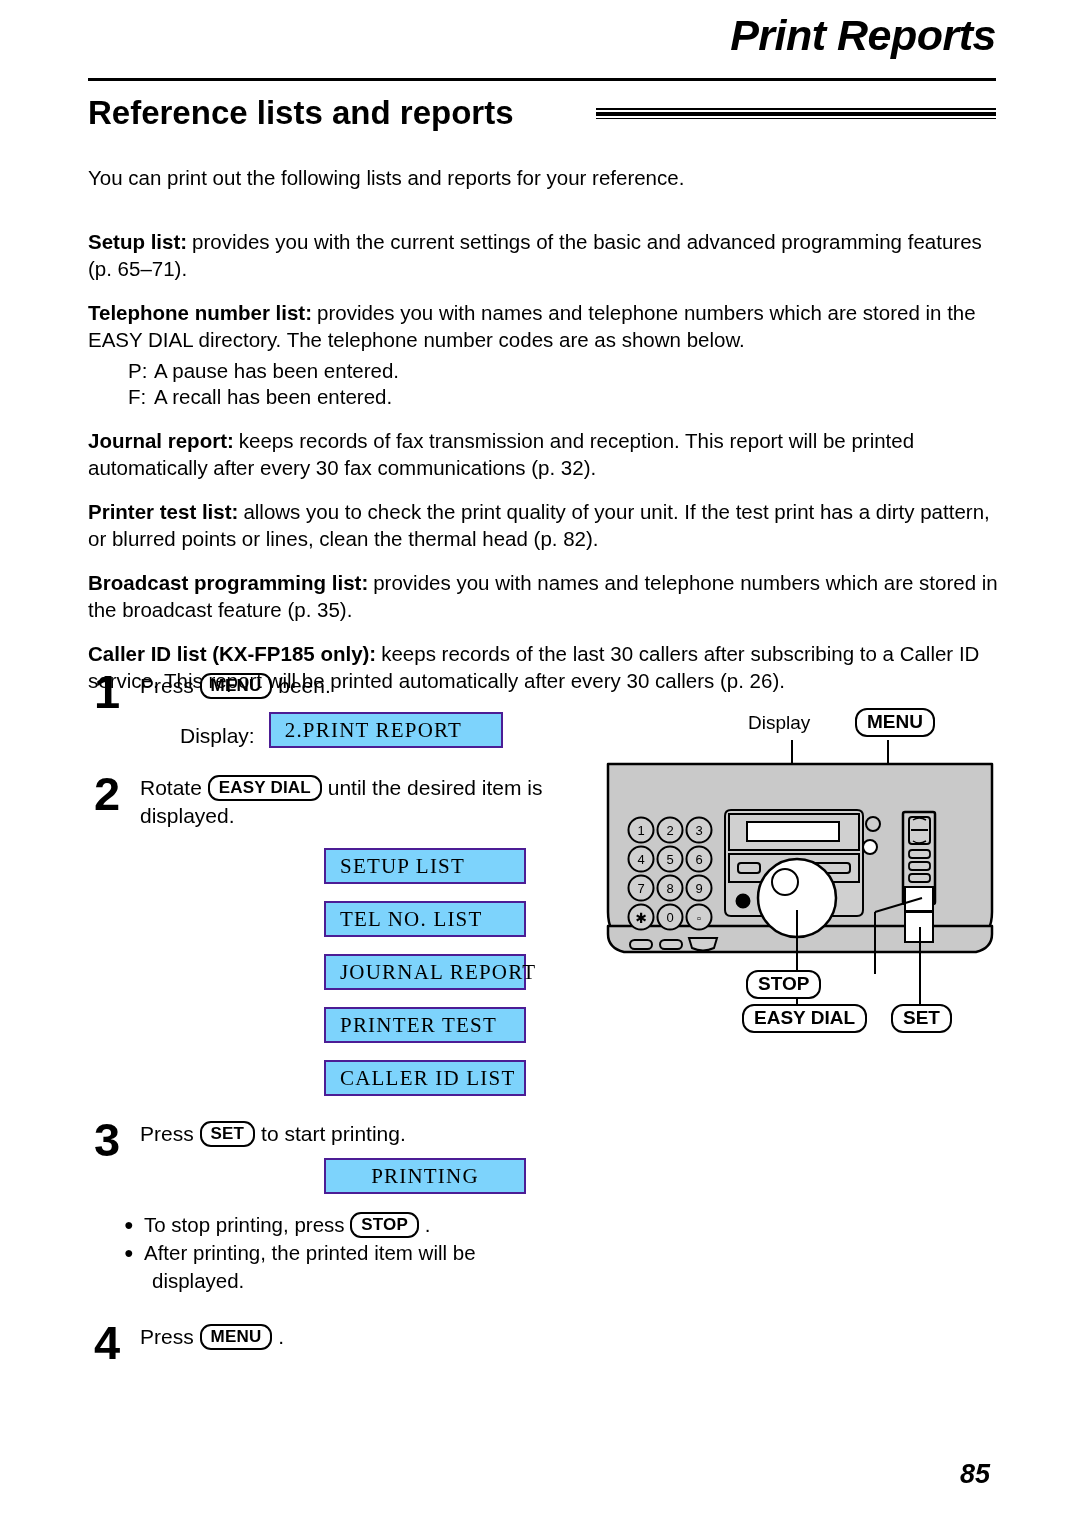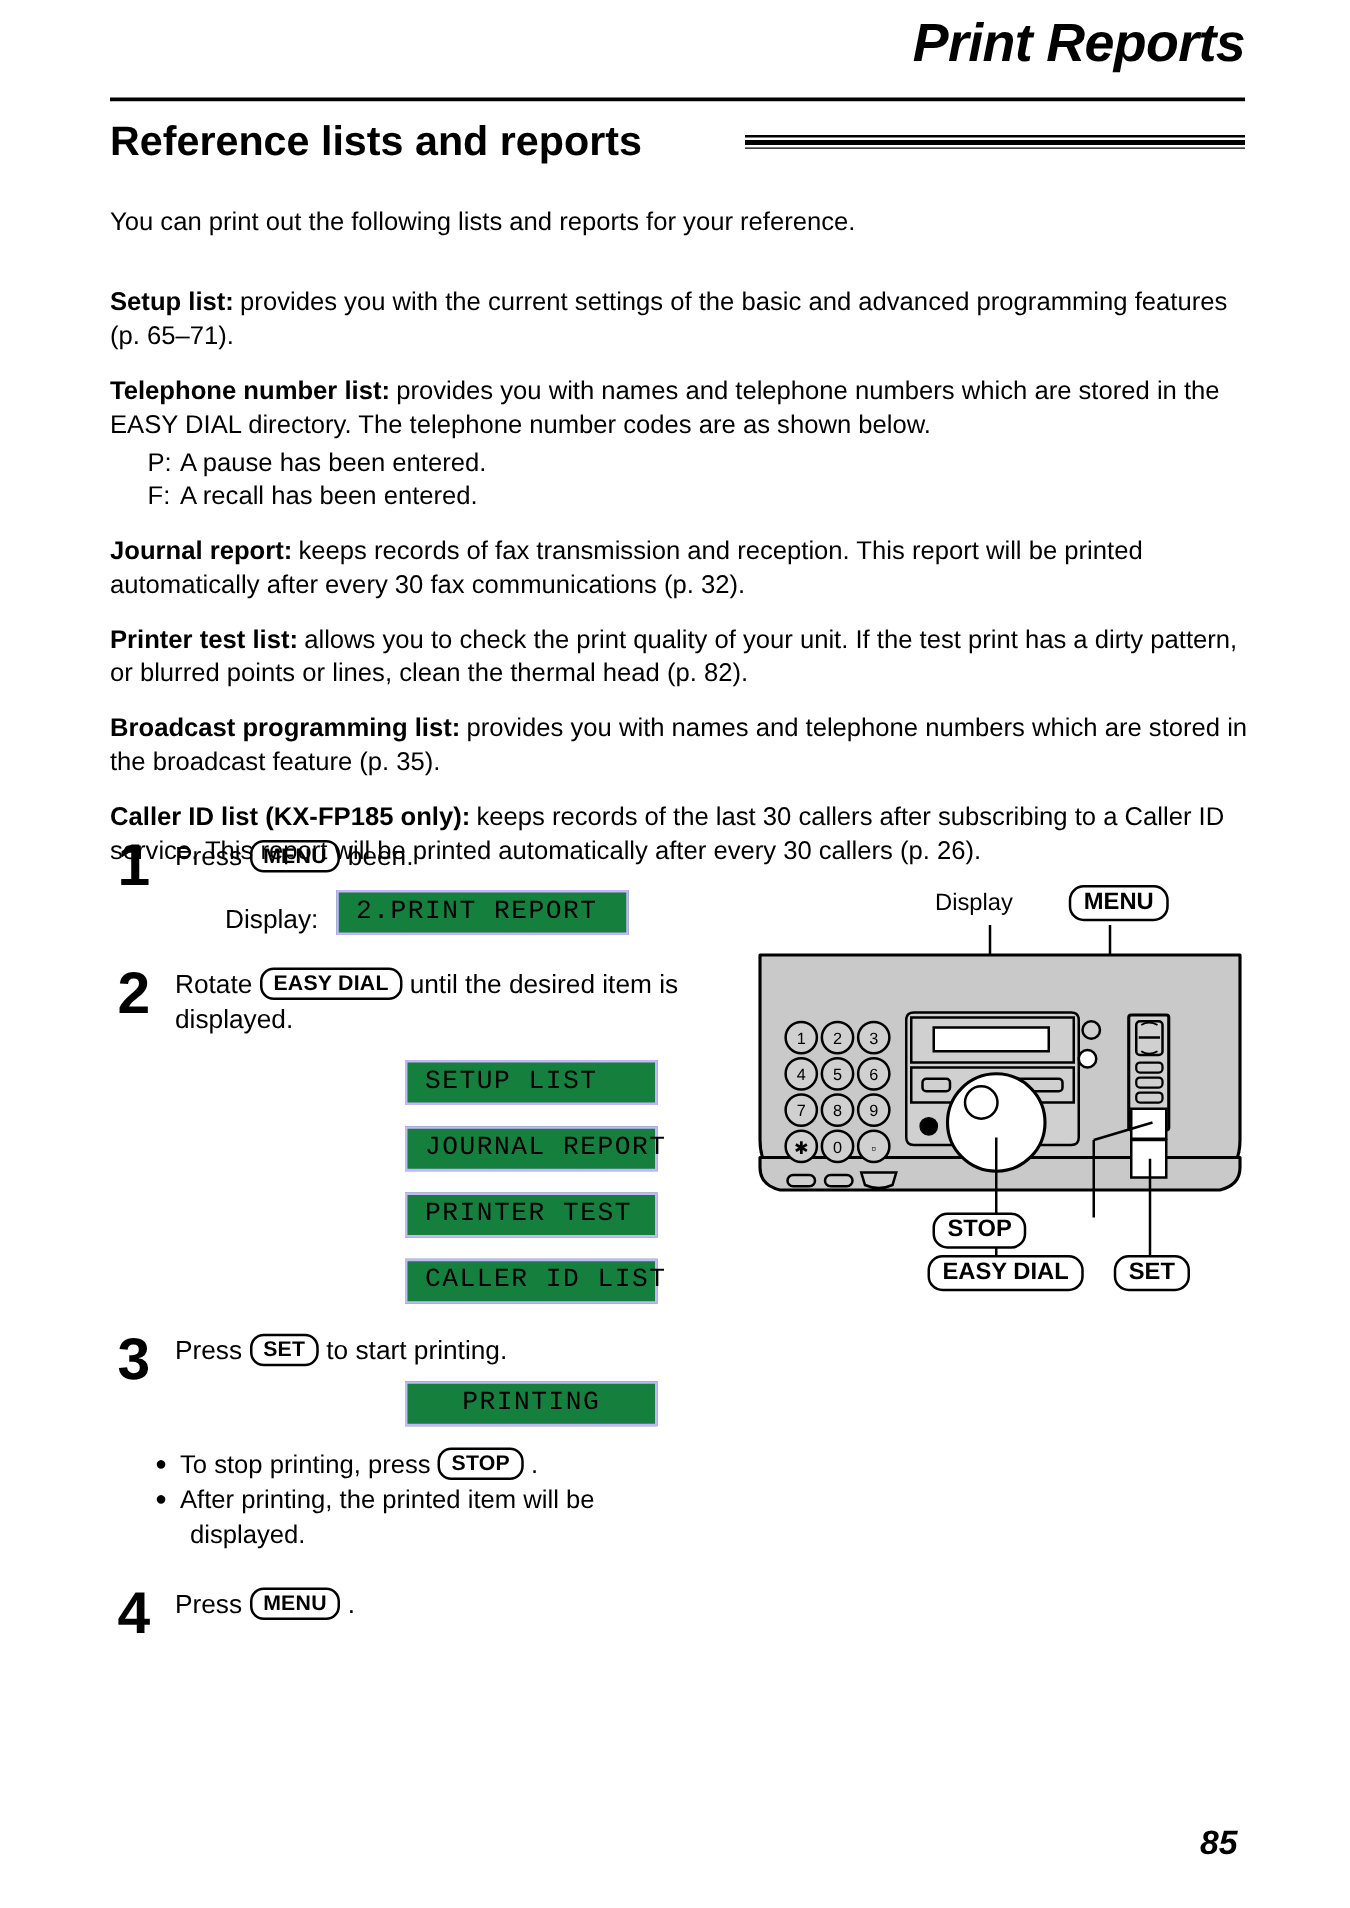--- a/index.html
+++ b/index.html
@@ -90,21 +90,21 @@
     line-height: 27.5px;
     margin: 0 0 16px 0;
     text-align: left;
   }
   .para.intro { margin-bottom: 36px; }
   .para b { font-weight: bold; }
   .para .lead-gap { display: inline-block; width: 5px; }
   .code-line {
     font-size: 20.5px;
     line-height: 26px;
-    margin: 0 0 0 30px;
+    margin: 0 0 0 40px;
   }
   .code-line .code-key {
     display: inline-block;
     width: 26px;
   }
 
   
   .steps {
     position: absolute;
     left: 84px;
@@ -141,28 +141,28 @@
     font-weight: bold;
     line-height: 19px;
     vertical-align: 2px;
     white-space: nowrap;
     letter-spacing: 0.2px;
   }
 
   
   .lcd {
     box-sizing: border-box;
-    border: 2px solid #c4b5fd;
+    border: 2px solid #4c1d95;
     height: 36px;
     line-height: 32px;
-    font-family: Liberation Mono, monospace;
+    font-family: Liberation Serif, serif;
     font-size: 21px;
     letter-spacing: 1.2px;
     padding: 0 14px;
-    background: #15803d;
+    background: #7dd3fc;
     white-space: nowrap;
   }
   .lcd.center { text-align: center; padding: 0; }
 
   .display-row {
     display: flex;
     align-items: flex-end;
     margin: 12px 0 0 96px;
   }
   .display-label {
@@ -297,20 +297,21 @@
 
   <div class="step" style="margin-top:26px">
     <div class="step-num">2</div>
     <div class="step-body">
       <span>Rotate</span>
       <span class="keycap">EASY DIAL</span>
       <span>until the desired item is displayed.</span>
     </div>
     <div class="lcd-stack">
       <div class="lcd">SETUP LIST</div>
+      <div class="lcd">TEL NO. LIST</div>
       <div class="lcd">JOURNAL REPORT</div>
       <div class="lcd">PRINTER TEST</div>
       <div class="lcd">CALLER ID LIST</div>
     </div>
   </div>
 
   <div class="step" style="margin-top:24px">
     <div class="step-num">3</div>
     <div class="step-body">
       <span>Press</span>

